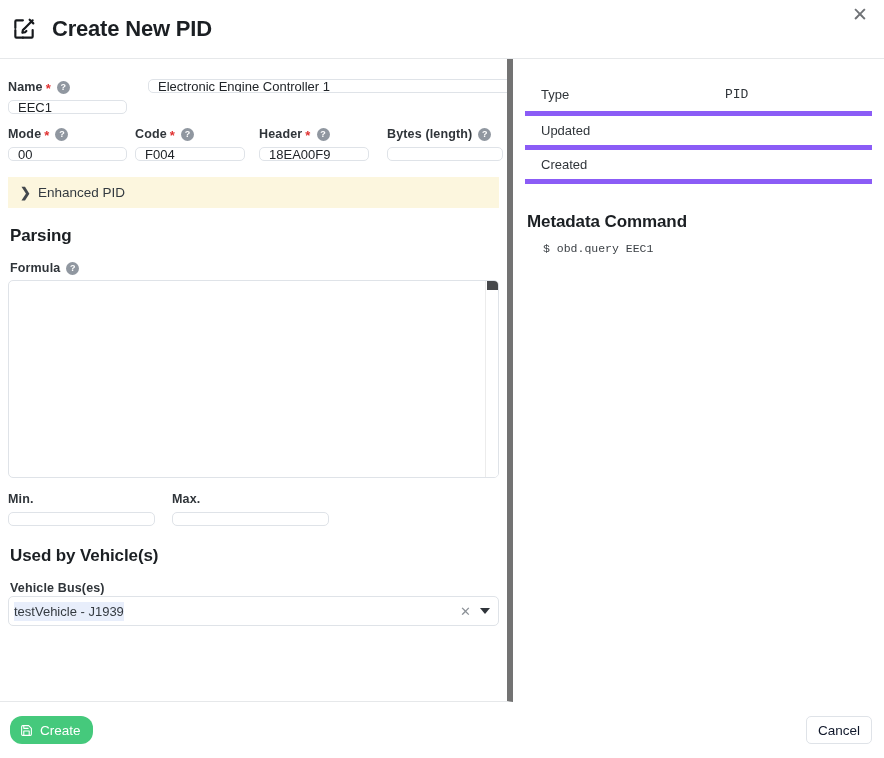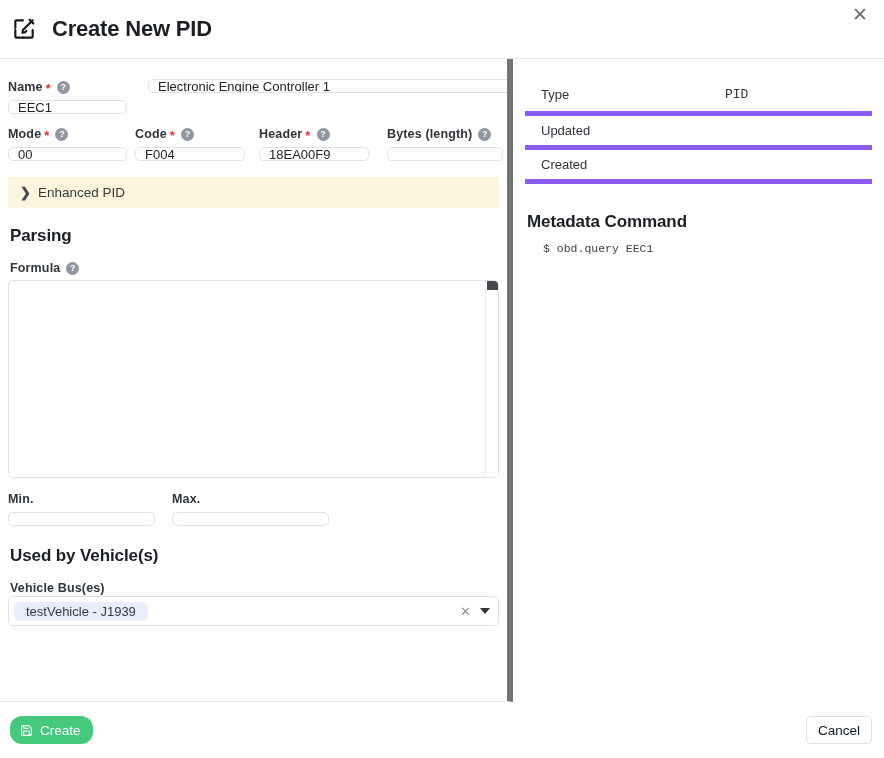--- a/index.html
+++ b/index.html
@@ -145,21 +145,21 @@
   .vehicle-label { margin: 14px 0 0 2px; }
   .multiselect {
     position: relative;
     width: 100%; height: 30px;
     border: 1px solid #dfe3e8; border-radius: 5px;
     background: #fff;
     display: flex; align-items: center; padding: 0 48px 0 5px;
   }
   .chip {
     background: #e8eefb; color: #343a40;
-    font-size: 13px; padding: 2px 12px; border-radius: 6px;
+    font-size: 13px; padding: 2px 0; border-radius: 0;
     white-space: nowrap;
   }
   .ms-clear {
     position: absolute; right: 27px; top: 50%; transform: translateY(-50%);
     color: #8c9197; font-size: 13px; line-height: 1; cursor: pointer;
     background: none; border: none; padding: 0;
     font-family: "Liberation Sans", sans-serif;
   }
   .ms-caret {
     position: absolute; right: 8px; top: 50%; transform: translateY(-50%);

